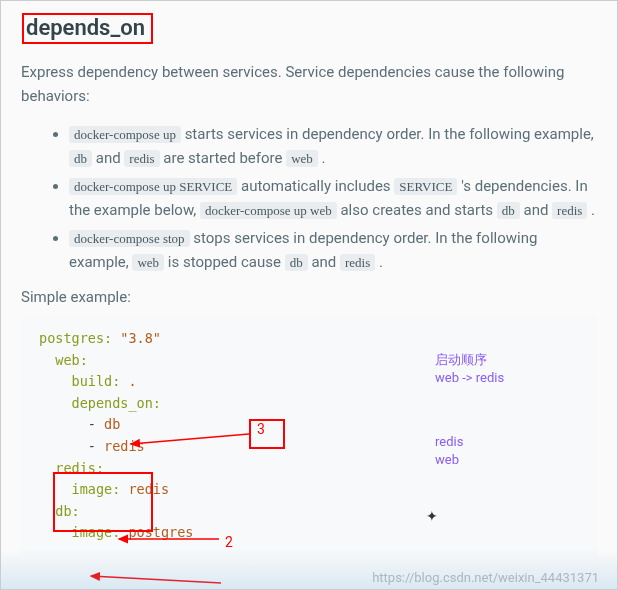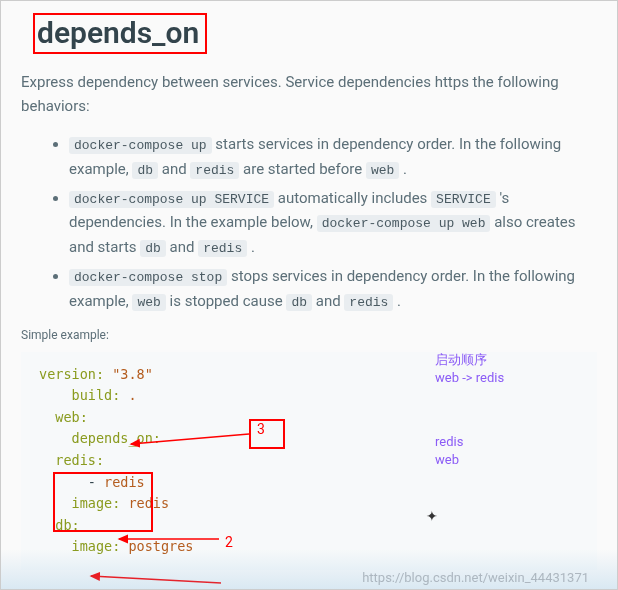--- a/index.html
+++ b/index.html
@@ -12,23 +12,23 @@
     color: #33444c;
     position: relative;
     overflow: hidden;
     border: 1px solid #ccc;
   }
   .page {
     padding: 8px 20px 10px 20px;
     position: relative;
   }
   h2 {
-    font-size: 30px;
+    font-size: 22px;
     font-weight: 600;
-    margin: 4px 0 16px 12px;
+    margin: 4px 0 16px 1px;
     color: #33444c;
   }
   .title-box {
     display: inline-block;
     border: 2px solid #f00;
     padding: 0 6px 2px 2px;
   }
   p {
     margin: 8px 0 14px 0;
     line-height: 1.6;
@@ -36,29 +36,29 @@
     color: #5c6f78;
   }
   ul { margin: 6px 0; padding-left: 48px; }
   li {
     margin: 4px 0;
     line-height: 1.6;
     font-size: 15px;
     color: #5c6f78;
   }
   code.inline {
-    font-family: Liberation Mono, monospace;
+    font-family: Liberation Serif, serif;
     font-size: 13px;
     background: #e9edf0;
     padding: 1px 5px;
     border-radius: 3px;
     color: #4a5a62;
   }
   .example-label {
-    font-size: 12px;
+    font-size: 15px;
     color: #5c6f78;
     margin: 14px 0 10px 0;
   }
   .codeblock {
     background: #f7f9fa;
     padding: 12px 18px;
     font-family: Consolas, Monaco, monospace;
     font-size: 13.5px;
     line-height: 1.6;
     position: relative;
@@ -97,21 +97,21 @@
   }
   .cursor-cross {
     position: absolute;
     top: 507px; left: 425px;
     font-size: 14px;
     color: #333;
   }
   .watermark {
     position: absolute;
     bottom: 4px;
-    right: 28px;
+    right: 18px;
     font-size: 13px;
     color: rgba(150,160,170,0.7);
   }
   .wave {
     position: absolute;
     bottom: 0;
     right: 0;
     width: 618px;
     height: 40px;
     background: linear-gradient(to top, rgba(120,180,220,0.25), transparent);
@@ -125,43 +125,44 @@
   }
 </style>
 </head>
 <body>
 
 <div class="page">
   <h2>
     <span class="title-box">depends_on</span>
   </h2>
 
-  <p>Express dependency between services. Service dependencies https the following behaviors:</p>
+  <p>Express dependency between services. Service dependencies cause the following behaviors:</p>
 
   <ul>
     <li>
       <code class="inline">docker-compose up</code><span> starts services in dependency order. In the following example, </span><code class="inline">db</code><span> and </span><code class="inline">redis</code><span> are started before </span><code class="inline">web</code><span> .</span>
     </li>
     <li>
       <code class="inline">docker-compose up SERVICE</code><span> automatically includes </span><code class="inline">SERVICE</code><span> 's dependencies. In the example below, </span><code class="inline">docker-compose up web</code><span> also creates and starts </span><code class="inline">db</code><span> and </span><code class="inline">redis</code><span> .</span>
     </li>
     <li>
       <code class="inline">docker-compose stop</code><span> stops services in dependency order. In the following example, </span><code class="inline">web</code><span> is stopped cause </span><code class="inline">db</code><span> and </span><code class="inline">redis</code><span> .</span>
     </li>
   </ul>
 
   <div class="example-label">Simple example:</div>
 
   <div class="codeblock">
-    <div class="cb-line"><span class="k-key">version:</span><span class="k-str"> "3.8"</span></div>
+    <div class="cb-line"><span class="k-key">postgres:</span><span class="k-str"> "3.8"</span></div>
+    <div class="cb-line"><span class="k-key">  web:</span></div>
     <div class="cb-line"><span class="k-key">    build:</span><span class="k-dot"> .</span></div>
-    <div class="cb-line"><span class="k-key">  web:</span></div>
     <div class="cb-line"><span class="k-key">    depends_on:</span></div>
+    <div class="cb-line"><span>      - </span><span class="k-item">db</span></div>
+    <div class="cb-line"><span>      - </span><span class="k-item">redis</span></div>
     <div class="cb-line"><span class="k-key">  redis:</span></div>
-    <div class="cb-line"><span>      - </span><span class="k-item">redis</span></div>
     <div class="cb-line"><span class="k-key">    image:</span><span class="k-item"> redis</span></div>
     <div class="cb-line"><span class="k-key">  db:</span></div>
     <div class="cb-line"><span class="k-key">    image:</span><span class="k-item"> postgres</span></div>
   </div>
 </div>
 
 <div class="red-box-code box-depends"></div>
 <div class="red-box-code box-small"></div>
 <div class="num3">3</div>
 <div class="num2">2</div>

